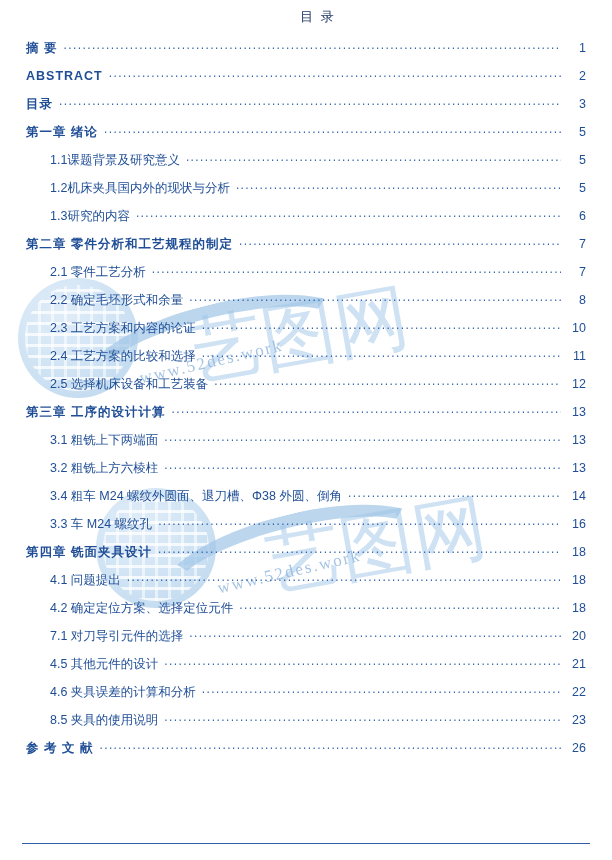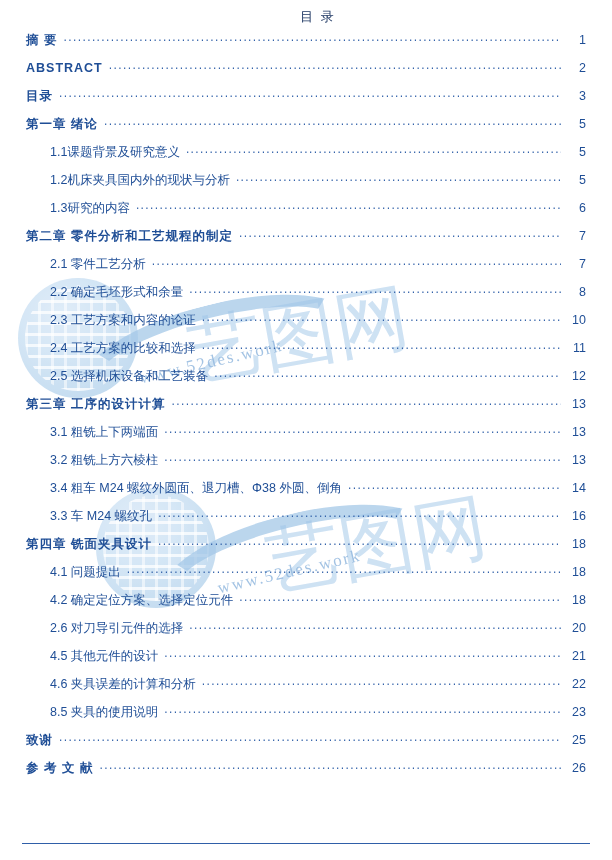--- a/index.html
+++ b/index.html
@@ -101,21 +101,21 @@
     font-size: 13px;
     font-weight: normal;
     color: #1f3864;
     letter-spacing: 2px;
     font-family: "Liberation Sans", sans-serif;
   }
 
   
   .toc {
     position: absolute;
-    top: 32px;
+    top: 40px;
     left: 0;
     width: 612px;
   }
   .toc-row {
     display: flex;
     align-items: baseline;
     height: 28px;
     padding: 0 26px 0 26px;
     box-sizing: border-box;
     font-size: 12.5px;
@@ -288,43 +288,38 @@
         <span class="label">4.1 问题提出</span>
         <span class="leader"></span>
         <span class="pageno">18</span>
       </div>
       <div class="toc-row lvl-1">
         <span class="label">4.2 确定定位方案、选择定位元件</span>
         <span class="leader"></span>
         <span class="pageno">18</span>
       </div>
       <div class="toc-row lvl-1">
-        <span class="label">2.6 对刀导引元件的选择</span>
+        <span class="label">7.1 对刀导引元件的选择</span>
         <span class="leader"></span>
         <span class="pageno">20</span>
       </div>
       <div class="toc-row lvl-1">
         <span class="label">4.5 其他元件的设计</span>
         <span class="leader"></span>
         <span class="pageno">21</span>
       </div>
       <div class="toc-row lvl-1">
         <span class="label">4.6 夹具误差的计算和分析</span>
         <span class="leader"></span>
         <span class="pageno">22</span>
       </div>
       <div class="toc-row lvl-1">
         <span class="label">8.5 夹具的使用说明</span>
         <span class="leader"></span>
         <span class="pageno">23</span>
-      </div>
-      <div class="toc-row lvl-top">
-        <span class="label">致谢</span>
-        <span class="leader"></span>
-        <span class="pageno">25</span>
       </div>
       <div class="toc-row lvl-top">
         <span class="label">参 考 文 献</span>
         <span class="leader"></span>
         <span class="pageno">26</span>
       </div>
     </div>
 
   <div class="bottom-rule"></div>
 </div>

